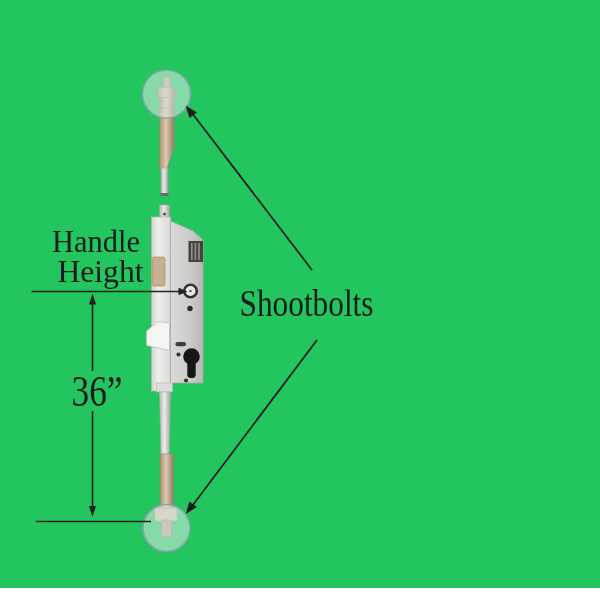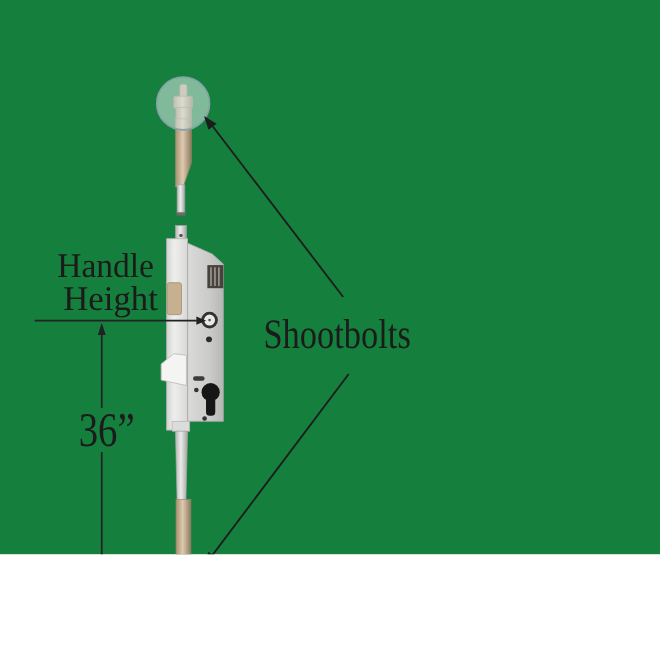--- a/index.html
+++ b/index.html
@@ -1,19 +1,19 @@
 <!DOCTYPE html>
 <html><head>
 <meta charset="utf-8">
 <style>
   html, body { margin: 0; padding: 0; background: #ffffff; }
   #stage {
     position: relative;
-    width: 600px; height: 504px;
-    background: #15803d;
+    width: 600px; height: 588px;
+    background: #22c55e;
     overflow: hidden;
     font-family: "Liberation Serif", "DejaVu Serif", serif;
   }
   svg { display: block; }
   text {
     font-family: "Liberation Serif", "DejaVu Serif", serif;
     fill: #1b1b1b;
   }
 </style>
 </head>

